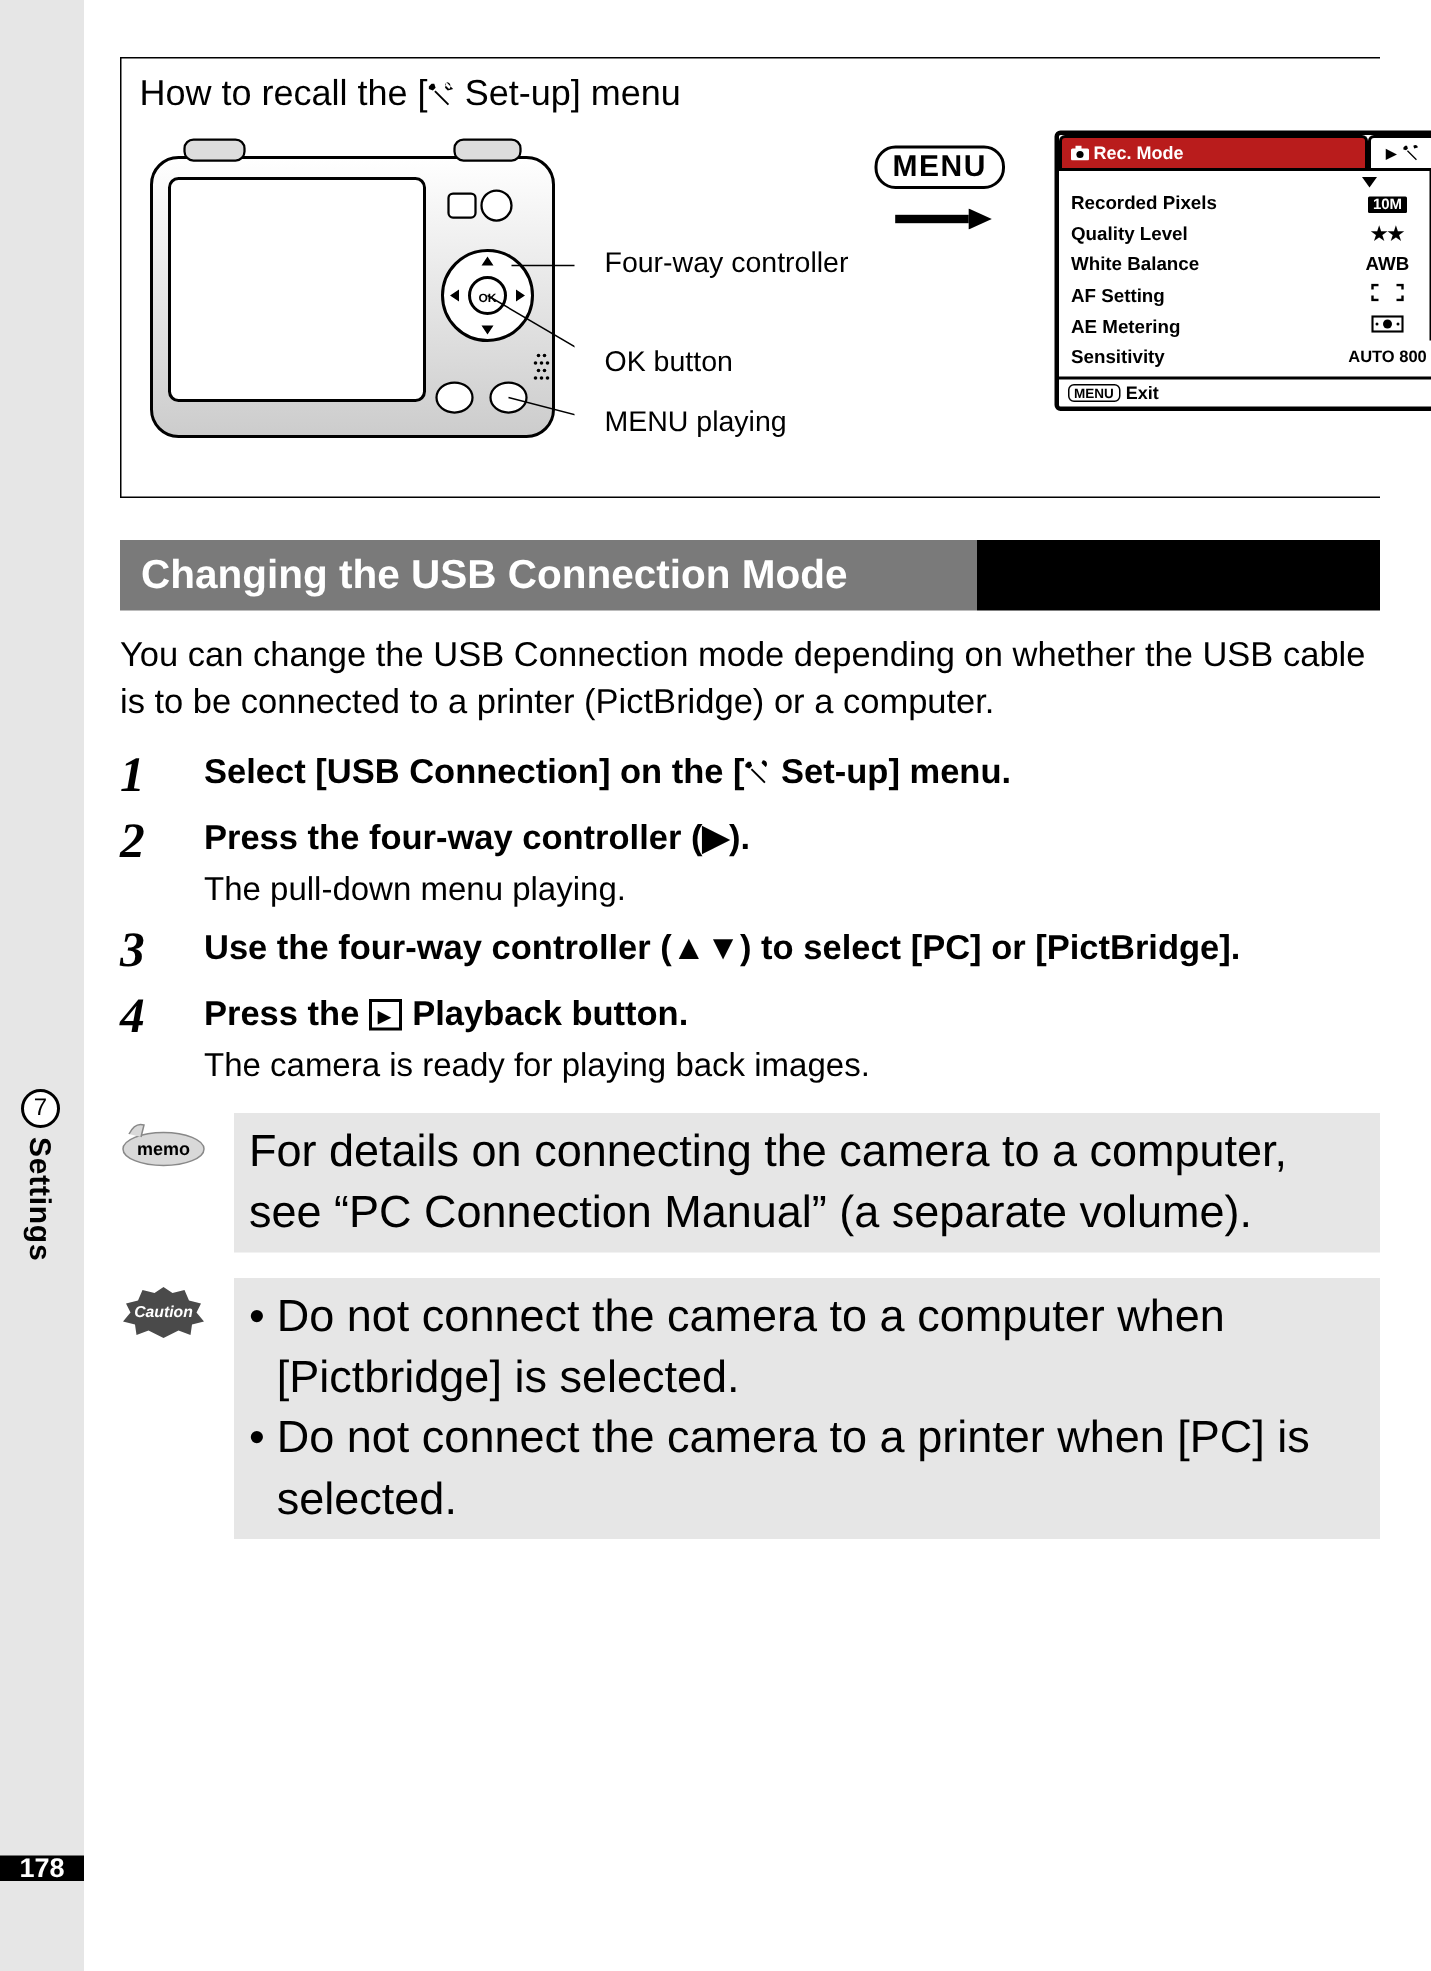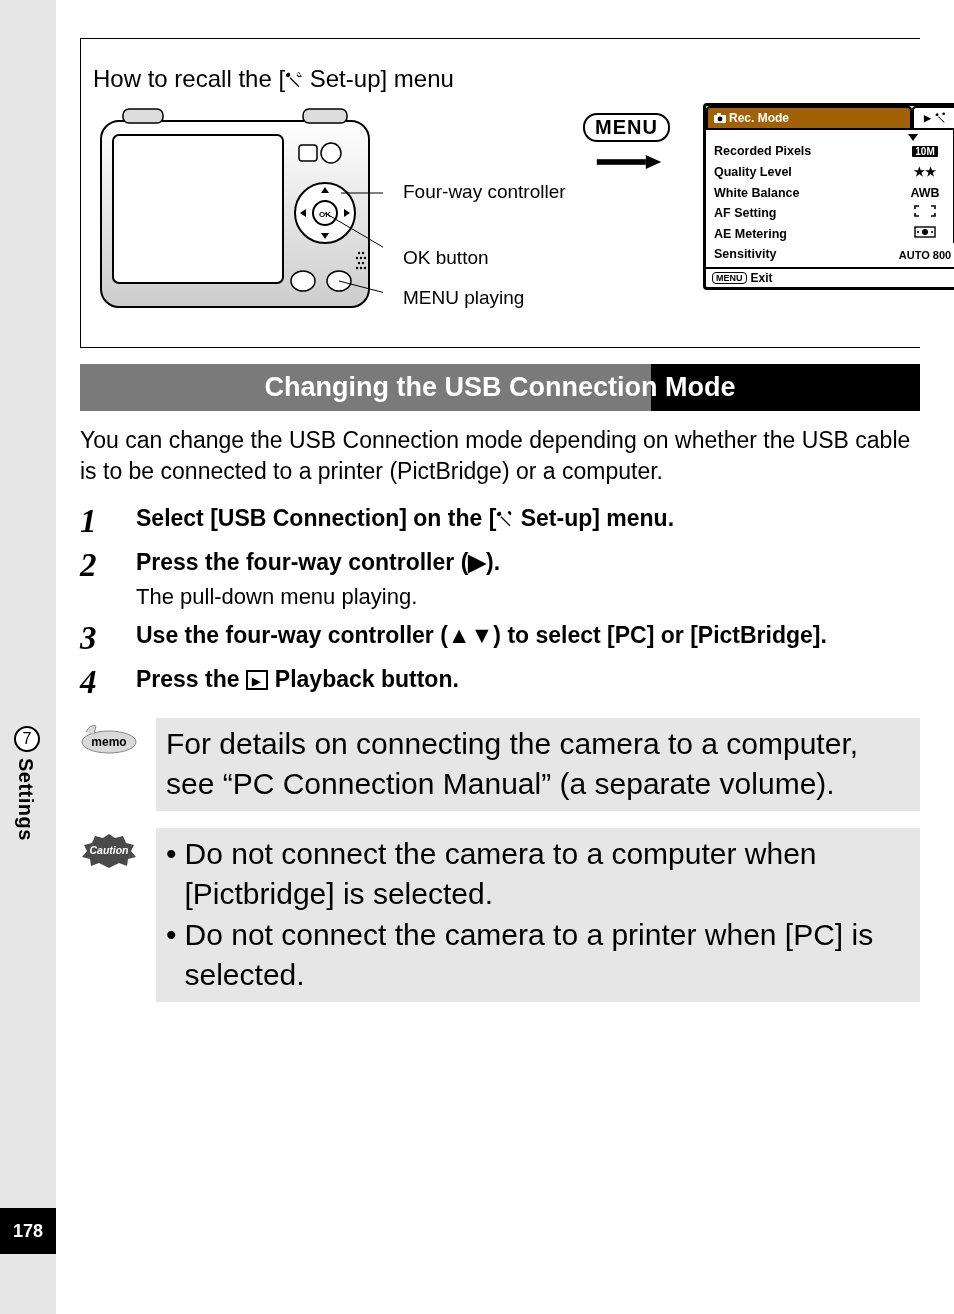--- a/index.html
+++ b/index.html
@@ -1,58 +1,58 @@
 <!DOCTYPE html>
 <html><head>
 <meta charset="utf-8">
 <style>
   * { box-sizing: border-box; margin: 0; padding: 0; }
   html, body { width: 954px; height: 1314px; font-family: Arial, Helvetica, sans-serif; background: #fff; color: #000; }
   .page { position: relative; width: 954px; height: 1314px; }
   .left-gutter { position: absolute; left: 0; top: 0; width: 56px; height: 1314px; background: #e6e6e6; }
-  .pagenum-box { position: absolute; left: 0; bottom: 60px; width: 56px; height: 46px; background: #000; color: #fff; display: flex; align-items: center; justify-content: center; font-weight: bold; font-size: 18px; }
+  .pagenum-box { position: absolute; left: 0; bottom: 60px; width: 56px; height: 17px; background: #000; color: #fff; display: flex; align-items: center; justify-content: center; font-weight: bold; font-size: 18px; }
   .tab { position: absolute; left: 14px; top: 726px; }
   .tab-circle { width: 26px; height: 26px; border: 2px solid #000; border-radius: 50%; background: #fff; display: flex; align-items: center; justify-content: center; font-size: 16px; position: relative; z-index: 2; }
   .tab-label { writing-mode: vertical-rl; text-orientation: mixed; font-weight: bold; font-size: 20px; margin-top: 6px; letter-spacing: 0.5px; }
 
   .content { position: absolute; left: 80px; top: 38px; width: 840px; }
 
   
-  .recall-box { border: 1px solid #000; border-right: none; padding: 26px 8px 14px 12px; position: relative; }
+  .recall-box { border: 1px solid #000; border-right: none; padding: 10px 8px 14px 12px; position: relative; }
   .recall-title { font-size: 24px; margin-bottom: 10px; }
   .recall-body { display: flex; align-items: flex-start; gap: 10px; }
 
   
   .camera { position: relative; width: 290px; height: 230px; flex: 0 0 auto; }
   .camera svg { width: 100%; height: 100%; }
 
   .camera-labels { position: relative; width: 180px; flex: 0 0 auto; font-size: 19px; line-height: 1.15; }
   .lbl { position: absolute; white-space: nowrap; }
 
   .arrow-area { position: relative; width: 110px; height: 230px; flex: 0 0 auto; }
   .menu-pill { position:absolute; top:10px; left:0; border: 2.5px solid #000; border-radius: 14px; padding: 1px 10px; font-weight: bold; font-size: 20px; letter-spacing:1px; }
   .big-arrow { position:absolute; top:52px; left:0; width:92px; height:14px; }
 
   
   .menu-screen { border: 3px solid #000; border-radius: 4px; width: 260px; background: #fff; font-family: Arial, sans-serif; flex: 0 0 auto; position: relative; }
   .menu-tabs { display:flex; height: 22px; }
   .menu-tab { border: 2px solid #000; border-bottom: none; border-top-left-radius:4px; border-top-right-radius:4px; display:flex; align-items:center; padding:0 6px; font-weight:bold; font-size:12px; gap:3px;}
-  .menu-tab.active { background:#a16207; color:#fff; flex:1; }
+  .menu-tab.active { background:#b91c1c; color:#fff; flex:1; }
   .menu-tab.inactive { background:#fff; color:#000; width:48px; justify-content:center; }
   .menu-body { border-top:2px solid #000; padding:4px 6px 2px 8px; position:relative; }
   .menu-row { display:flex; justify-content:space-between; align-items:center; font-size:12.5px; font-weight:bold; line-height:1.65;gap:40px; }
   .menu-row .val { min-width:58px; text-align:center; }
   .px-box { background:#000; color:#fff; padding:0px 3px; font-size:10px; border-radius:1px; }
   .menu-cursor { position:absolute; right:-1px; top:-1px; bottom:24px; width:8px; border:2px solid #000; border-top-right-radius:3px; border-bottom-right-radius:3px; }
   .menu-footer { border-top:2px solid #000; display:flex; align-items:center; padding:2px 6px; font-weight:bold; font-size:12px; gap:4px; }
   .mini-menu { border:1.5px solid #000; border-radius:4px; padding:0 3px; font-size:9px; font-weight:bold; }
   .tri-down { display:inline-block; width:0; height:0; border-left:5px solid transparent; border-right:5px solid transparent; border-top:7px solid #000; margin-left:4px; vertical-align:middle;}
 
   
-  .section-head { margin-top: 16px; background: linear-gradient(to right, #7a7a7a 0%, #7a7a7a 68%, #000 68%, #000 100%); color:#fff; font-size:27px; font-weight:bold; padding:8px 14px;text-align:center; }
+  .section-head { margin-top: 28px; background: linear-gradient(to right, #7a7a7a 0%, #7a7a7a 68%, #000 68%, #000 100%); color:#fff; font-size:27px; font-weight:bold; padding:8px 14px; }
   .intro { font-size: 23px; line-height:1.35; margin-top:14px; }
 
   .steps { margin-top:16px; }
   .step { display:flex; gap:28px; margin-bottom:8px; }
   .step-num { font-size:33px; font-weight:bold; font-style:italic; width:28px; flex:0 0 auto; line-height:1.1; font-family: Georgia, 'Times New Roman', serif;}
   .step-body { flex:1; }
   .step-title { font-size:23px; font-weight:bold; line-height:1.35; }
   .step-desc { font-size:22px; line-height:1.35; margin-top:4px; }
 
   .note { display:flex; gap:18px; margin-top:17px; align-items:flex-start; }
@@ -240,20 +240,21 @@
           <div class="step-title">Use the four-way controller (▲▼) to select [PC] or [PictBridge].</div>
         </div>
       </div>
 
       <div class="step">
         <div class="step-num">4</div>
         <div class="step-body">
           <div class="step-title">
             <span>Press the </span><span class="play-icon"></span><span> Playback button.</span>
           </div>
+          <div class="step-desc">The camera is ready for playing back images.</div>
         </div>
       </div>
     </div>
 
     <div class="note">
       <div class="badge memo-badge">
         <svg viewBox="0 0 58 32">
             <ellipse cx="29" cy="20" rx="27" ry="11" fill="#d9d9d9" stroke="#888" stroke-width="1"></ellipse>
             <path d="M6 10 q4 -8 10 -6 l-2 8" fill="#d9d9d9" stroke="#888"></path>
             <text x="29" y="24" text-anchor="middle" font-size="12" font-weight="bold">memo</text>

